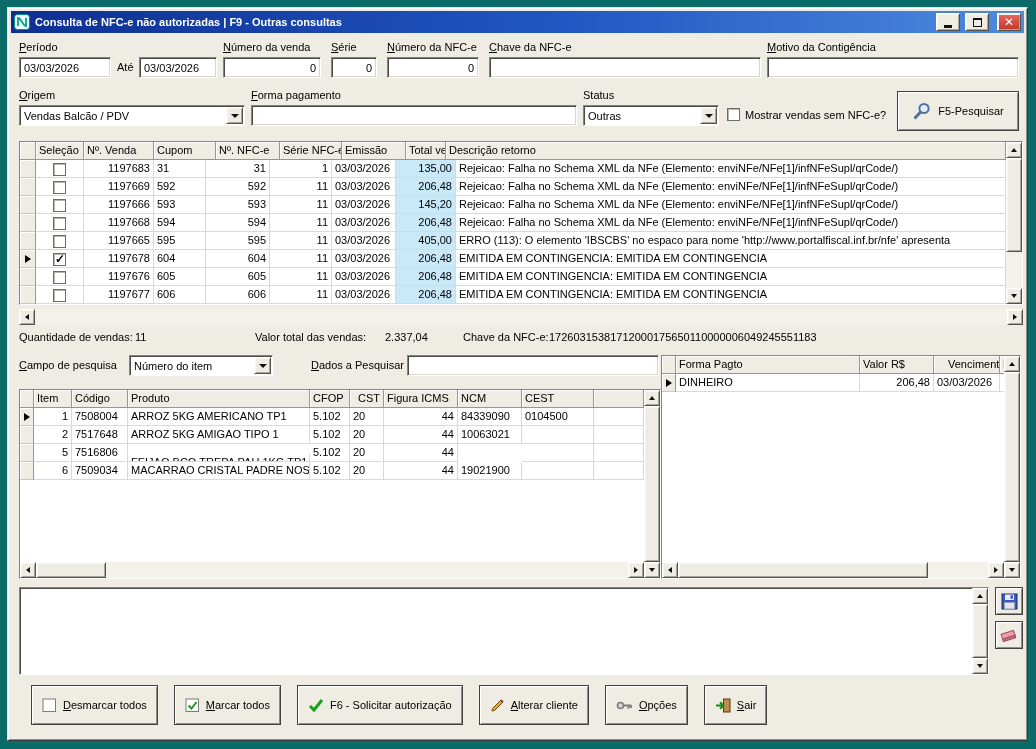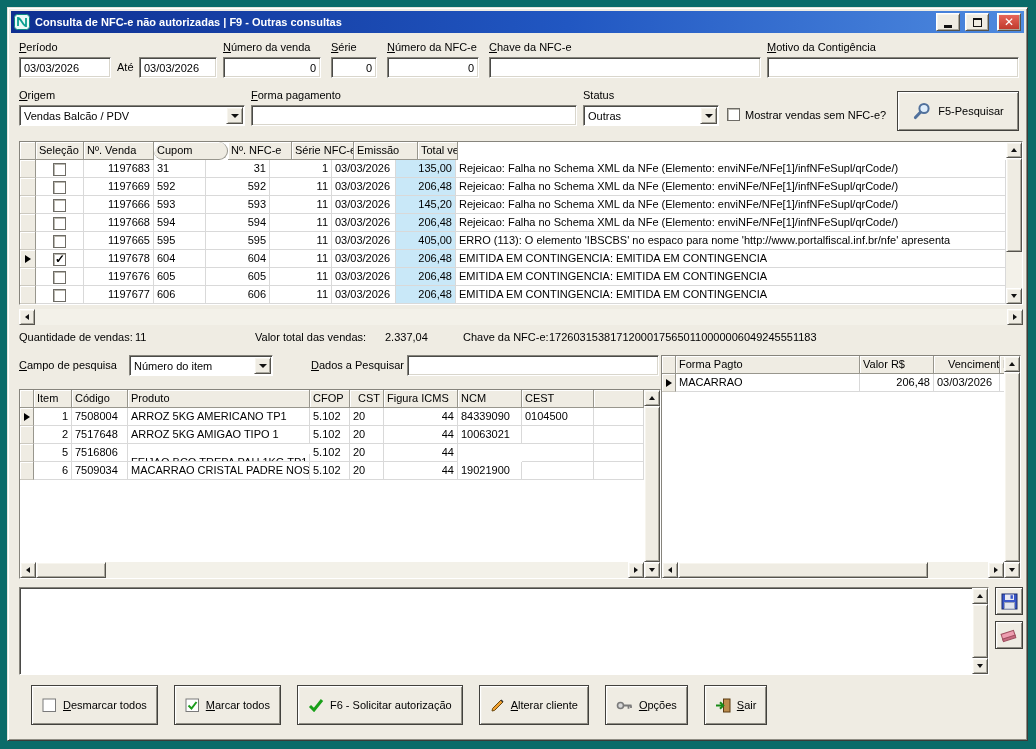--- a/index.html
+++ b/index.html
@@ -216,25 +216,26 @@
       </span>
       <span>F5-Pesquisar</span>
     </button>
 
     <div class="xgrid" style="left:8px;top:108px;width:1004px;height:164px">
       <div class="g-left g-body">
           <div class="g-row">
             <div class="gh" style="width: 16px; flex: 0 0 auto;"></div>
             <div class="gh" style="text-align: left; width: 48px; flex: 0 0 auto;">Seleção</div>
             <div class="gh" style="text-align: left; width: 70px; flex: 0 0 auto;">Nº. Venda</div>
-            <div class="gh" style="text-align: left; width: 74px; flex: 0 0 auto; border-radius: 9px;">Cupom</div>
+            <div class="gh" style="text-align: left; width: 62px; flex: 0 0 auto;">Cupom</div>
             <div class="gh" style="text-align: left; width: 64px; flex: 0 0 auto;">Nº. NFC-e</div>
             <div class="gh" style="text-align: left; width: 62px; flex: 0 0 auto;">Série NFC-e</div>
             <div class="gh" style="text-align: left; width: 64px; flex: 0 0 auto;">Emissão</div>
             <div class="gh" style="text-align: left; width: 40px; flex: 0 0 auto;">Total venda</div>
+            <div class="gh" style="text-align: left; flex: 1 1 0%; min-width: 0px;">Descrição retorno</div>
           </div>
           <div class="g-row">
             <div class="gind" style="width: 16px; flex: 0 0 auto;"></div>
             <div class="gc" style="width: 48px; flex: 0 0 auto; display: flex; align-items: center; justify-content: center;">
               <div class="chkbox"></div>
             </div>
             <div class="gc" style="width: 70px; flex: 0 0 auto; text-align: right;">1197683</div>
             <div class="gc" style="width: 52px; flex: 0 0 auto;">31</div>
             <div class="gc" style="width: 64px; flex: 0 0 auto; text-align: right;">31</div>
             <div class="gc" style="width: 62px; flex: 0 0 auto; text-align: right;">1</div>
@@ -480,21 +481,21 @@
               <div class="gh" style="width: 14px; flex: 0 0 auto;"></div>
               <div class="gh" style="text-align: left; width: 184px; flex: 0 0 auto;">Forma Pagto</div>
               <div class="gh" style="text-align: left; width: 74px; flex: 0 0 auto;">Valor R$</div>
               <div class="gh" style="text-align: left; width: 66px; flex: 0 0 auto; padding-left: 14px;">Vencimento</div>
               <div class="gh" style="text-align: left; flex: 1 1 0%; min-width: 0px;">F</div>
             </div>
             <div class="g-row">
               <div class="gind" style="width: 14px; flex: 0 0 auto;">
                 <div class="arrow"></div>
               </div>
-              <div class="gc" style="width: 184px; flex: 0 0 auto;">MACARRAO</div>
+              <div class="gc" style="width: 184px; flex: 0 0 auto;">DINHEIRO</div>
               <div class="gc" style="width: 74px; flex: 0 0 auto; text-align: right;">206,48</div>
               <div class="gc" style="width: 66px; flex: 0 0 auto;">03/03/2026</div>
               <div class="gc" style="flex: 1 1 0%; min-width: 0px;"></div>
             </div>
             <div class="g-fill"></div>
           </div>
         <div class="hsb">
           <div class="sbtn">
               <span class="tl"></span>
             </div>

